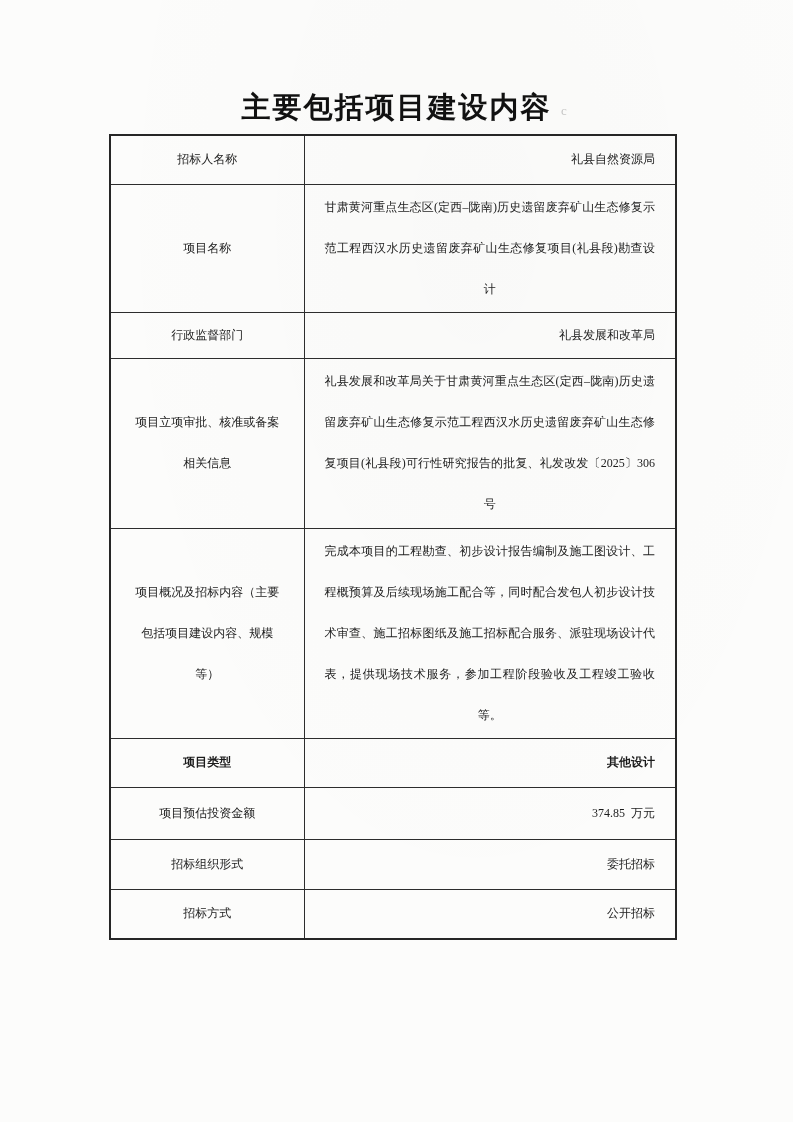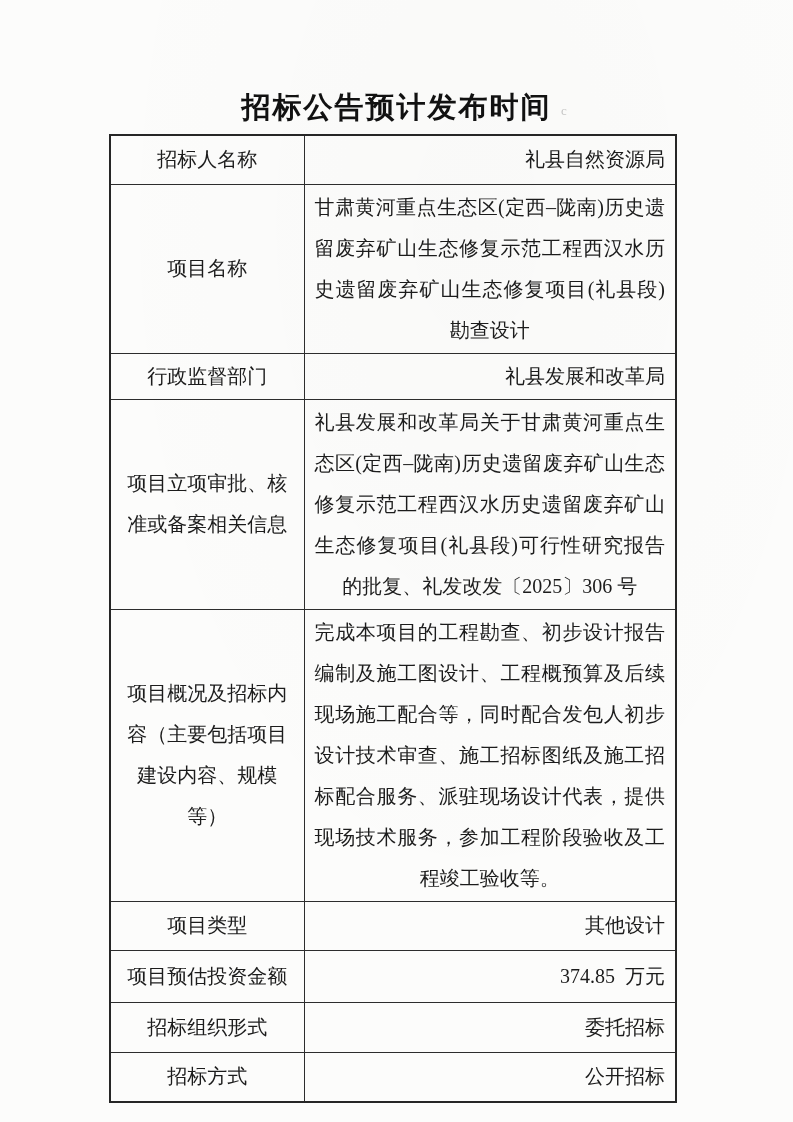--- a/index.html
+++ b/index.html
@@ -49,23 +49,23 @@
     left: 109px;
     top: 134px;
     width: 568px;
     border-collapse: collapse;
     table-layout: fixed;
     border: 2.5px solid #262626;
   }
   table.bid-table td {
     border: 1.6px solid #2d2d2d;
     vertical-align: middle;
-    font-size: 20px;
+    font-size: 12px;
     line-height: 41px;
-    padding: 2px 10px;
+    padding: 2px 20px;
     box-sizing: border-box;
     color: #1c1c1c;
   }
   td.cell-label {
     width: 194px;
     text-align: center;
     padding: 2px 8px;
   }
   td.cell-value {
     text-align: right;
@@ -74,32 +74,32 @@
   td.cell-value.multi {
     text-align: justify;
     text-align-last: center;
   }
   
   tr.r0 td { height: 49px; }
   tr.r1 td { height: 124px; }
   tr.r2 td { height: 46px; }
   tr.r3 td { height: 170px; margin-left: 37px; }
   tr.r4 td { height: 207px; }
-  tr.r5 td { height: 49px; }
+  tr.r5 td { height: 49px; font-weight: bold; }
   tr.r6 td { height: 52px; }
   tr.r7 td { height: 50px; }
   tr.r8 td { height: 50px; }
   tr.r9 td { height: 42px; }
 </style>
 </head>
 <body>
 
 <div class="page">
 
-  <h1 class="doc-title">招标公告预计发布时间</h1>
+  <h1 class="doc-title">主要包括项目建设内容</h1>
   <span class="scan-artifact">c</span>
 
   <table class="bid-table">
     <tbody>
       <tr class="r0">
         <td class="cell-label">招标人名称</td>
         <td class="cell-value">礼县自然资源局</td>
       </tr>
       <tr class="r1">
         <td class="cell-label">项目名称</td>

